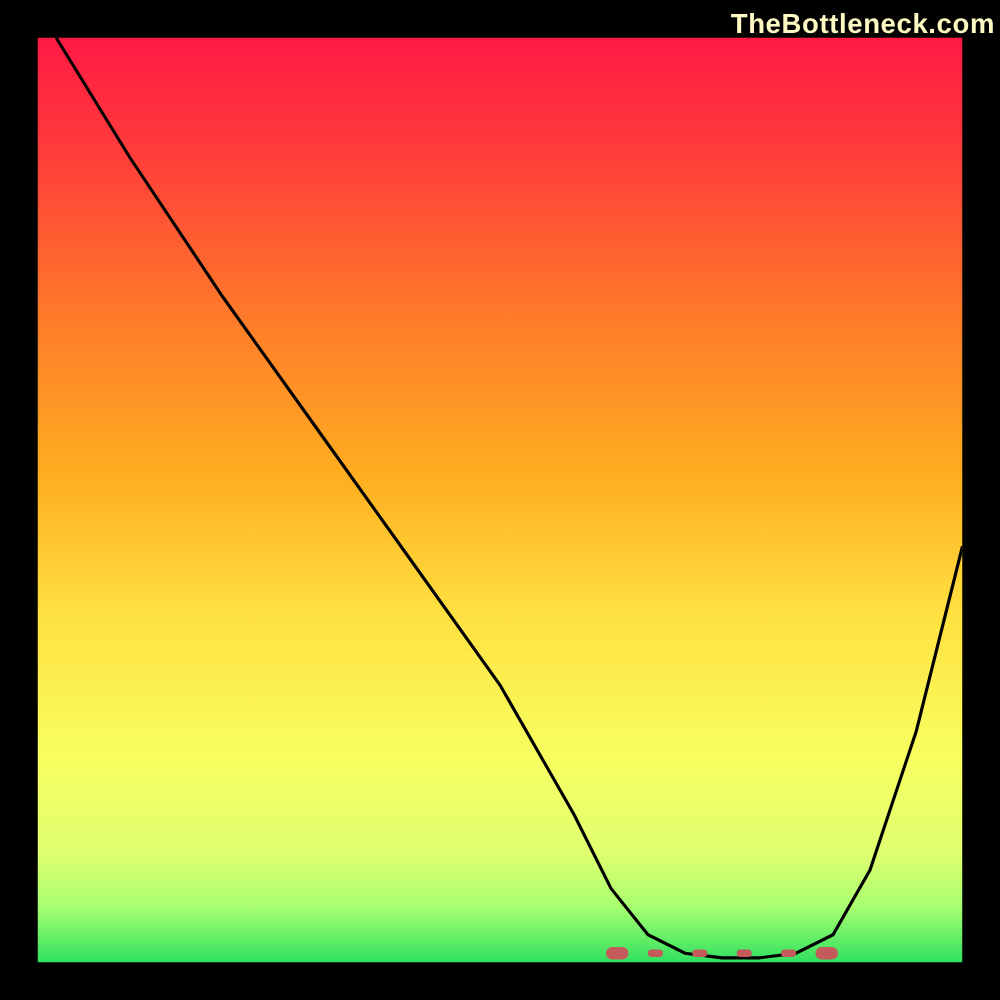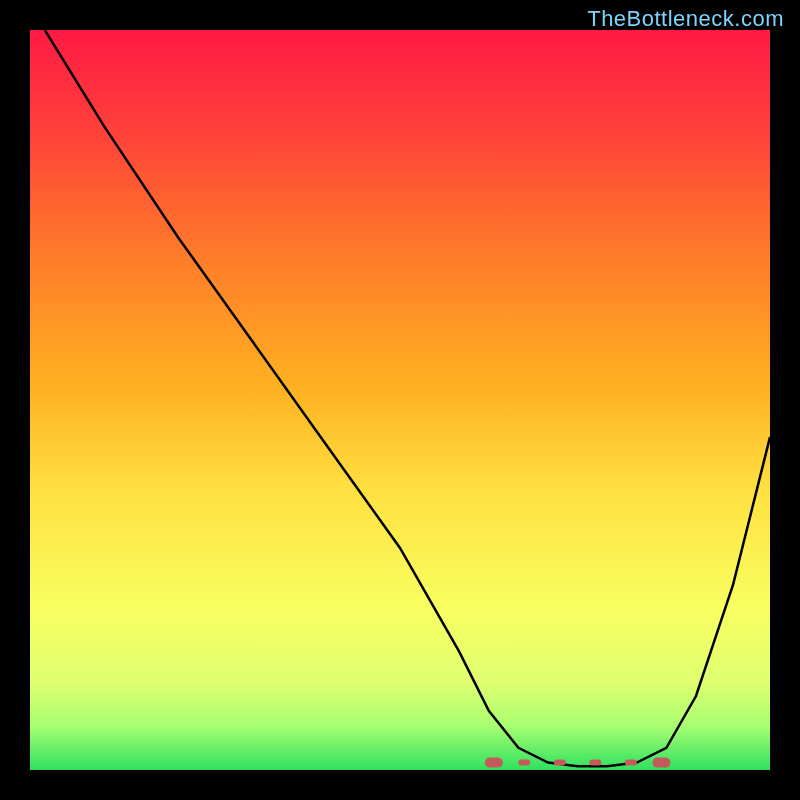--- a/index.html
+++ b/index.html
@@ -7,24 +7,24 @@
     padding: 0;
     width: 800px;
     height: 800px;
     background: #000;
     position: relative;
     font-family: Arial, sans-serif;
   }
   .watermark {
     position: absolute;
     top: 6px;
-    right: 16px;
-    color: #7dd3fc;
+    right: 4px;
+    color: #fef9c3;
     font-size: 22px;
-    font-weight: normal;
+    font-weight: bold;
     z-index: 10;
     letter-spacing: 0.5px;
   }
   .plot-frame {
     position: absolute;
     left: 30px;
     top: 30px;
     width: 740px;
     height: 740px;
     background: #000;

